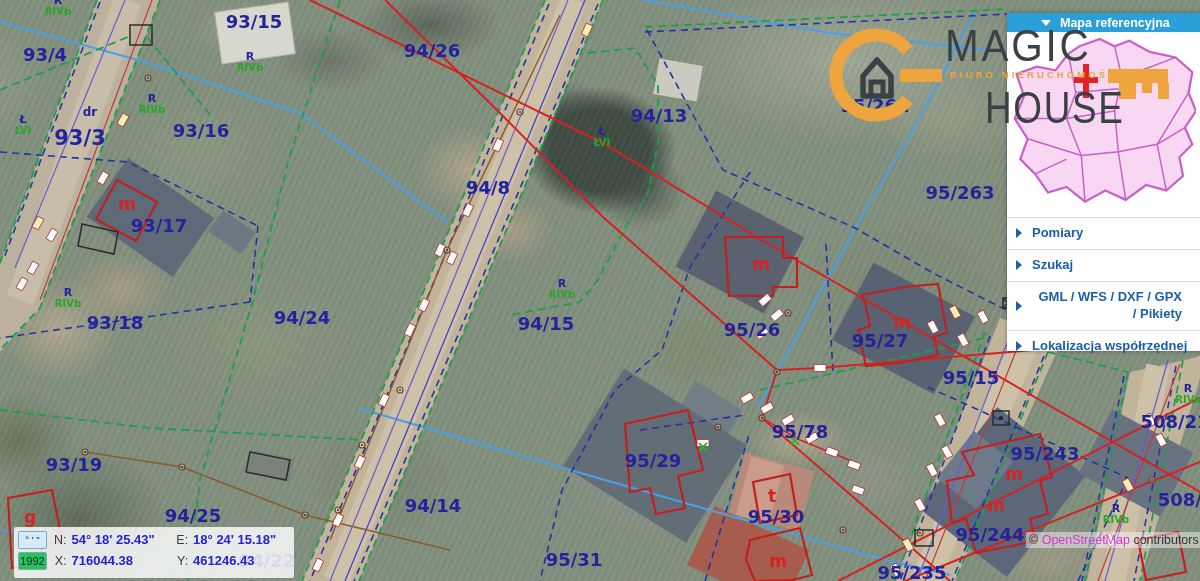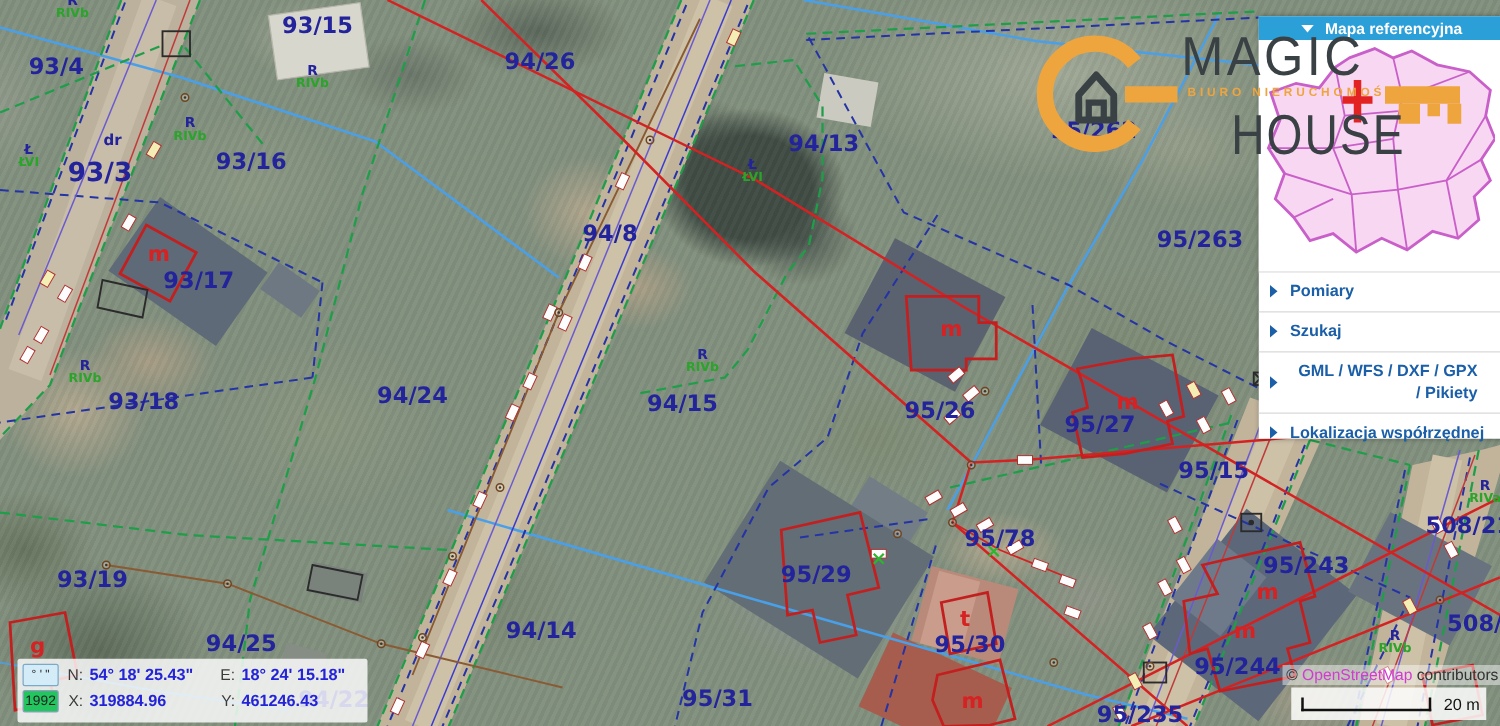--- a/index.html
+++ b/index.html
@@ -321,21 +321,21 @@
       <div class="plabel" style="left: 45px; top: 54px;">93/4</div>
       <div class="plabel" style="left: 432px; top: 50px;">94/26</div>
       <div class="plabel" style="left: 659px; top: 115px;">94/13</div>
       <div class="plabel" style="left: 875px; top: 105px;">95/262</div>
       <div class="plabel" style="left: 201px; top: 130px;">93/16</div>
       <div class="plabel" style="left: 80px; top: 138px; font-size: 21px;">93/3</div>
       <div class="plabel" style="left: 159px; top: 225px;">93/17</div>
       <div class="plabel" style="left: 488px; top: 187px;">94/8</div>
       <div class="plabel" style="left: 960px; top: 192px;">95/263</div>
       <div class="plabel" style="left: 115px; top: 322px;">93/18</div>
-      <div class="plabel" style="left: 302px; top: 317px; margin-left: 28px;">94/24</div>
+      <div class="plabel" style="left: 302px; top: 317px;">94/24</div>
       <div class="plabel" style="left: 546px; top: 323px;">94/15</div>
       <div class="plabel" style="left: 752px; top: 281px; margin-top: 48px;">95/26</div>
       <div class="plabel" style="left: 880px; top: 340px;">95/27</div>
       <div class="plabel" style="left: 971px; top: 377px;">95/15</div>
       <div class="plabel" style="left: 74px; top: 464px;">93/19</div>
       <div class="plabel" style="left: 193px; top: 515px;">94/25</div>
       <div class="plabel" style="left: 433px; top: 505px;">94/14</div>
       <div class="plabel" style="left: 653px; top: 460px;">95/29</div>
       <div class="plabel" style="left: 800px; top: 431px;">95/78</div>
       <div class="plabel" style="left: 776px; top: 516px;">95/30</div>
@@ -462,24 +462,20 @@
     <div class="crow">
       <div class="cbtn">° ' "</div>
       <span class="clab">N:</span>
       <span class="cval">54° 18' 25.43"</span>
       <span class="clab">E:</span>
       <span class="cval">18° 24' 15.18"</span>
     </div>
     <div class="crow">
       <div class="cbtn year">1992</div>
       <span class="clab">X:</span>
-      <span class="cval">319884.96</span>
+      <span class="cval">716044.38</span>
       <span class="clab">Y:</span>
       <span class="cval">461246.43</span>
     </div>
   </div>
 
   <div id="attrib"><span>© </span><a class="osm">OpenStreetMap</a><span> contributors</span></div>
-  <div id="scalebox">
-    <div id="scalebar"></div>
-    <div id="scaletxt">20 m</div>
-  </div>
 </div>
 
 </body></html>

